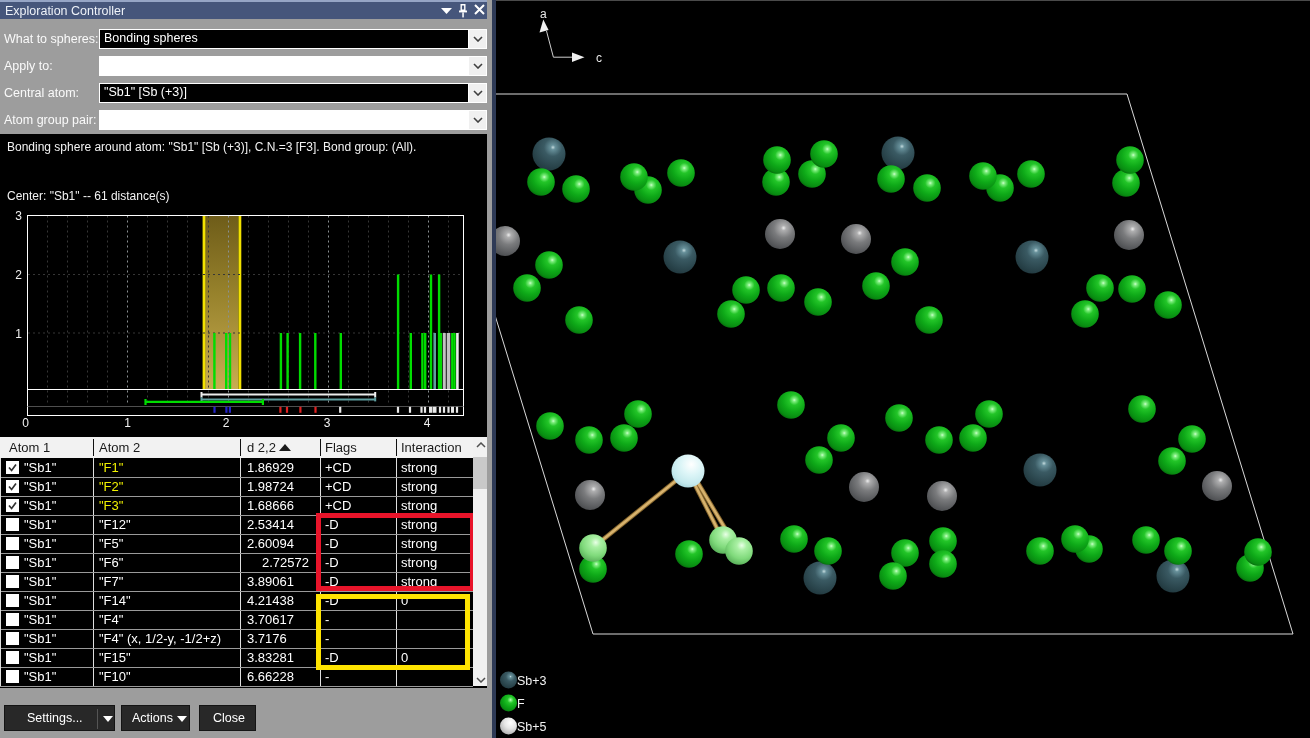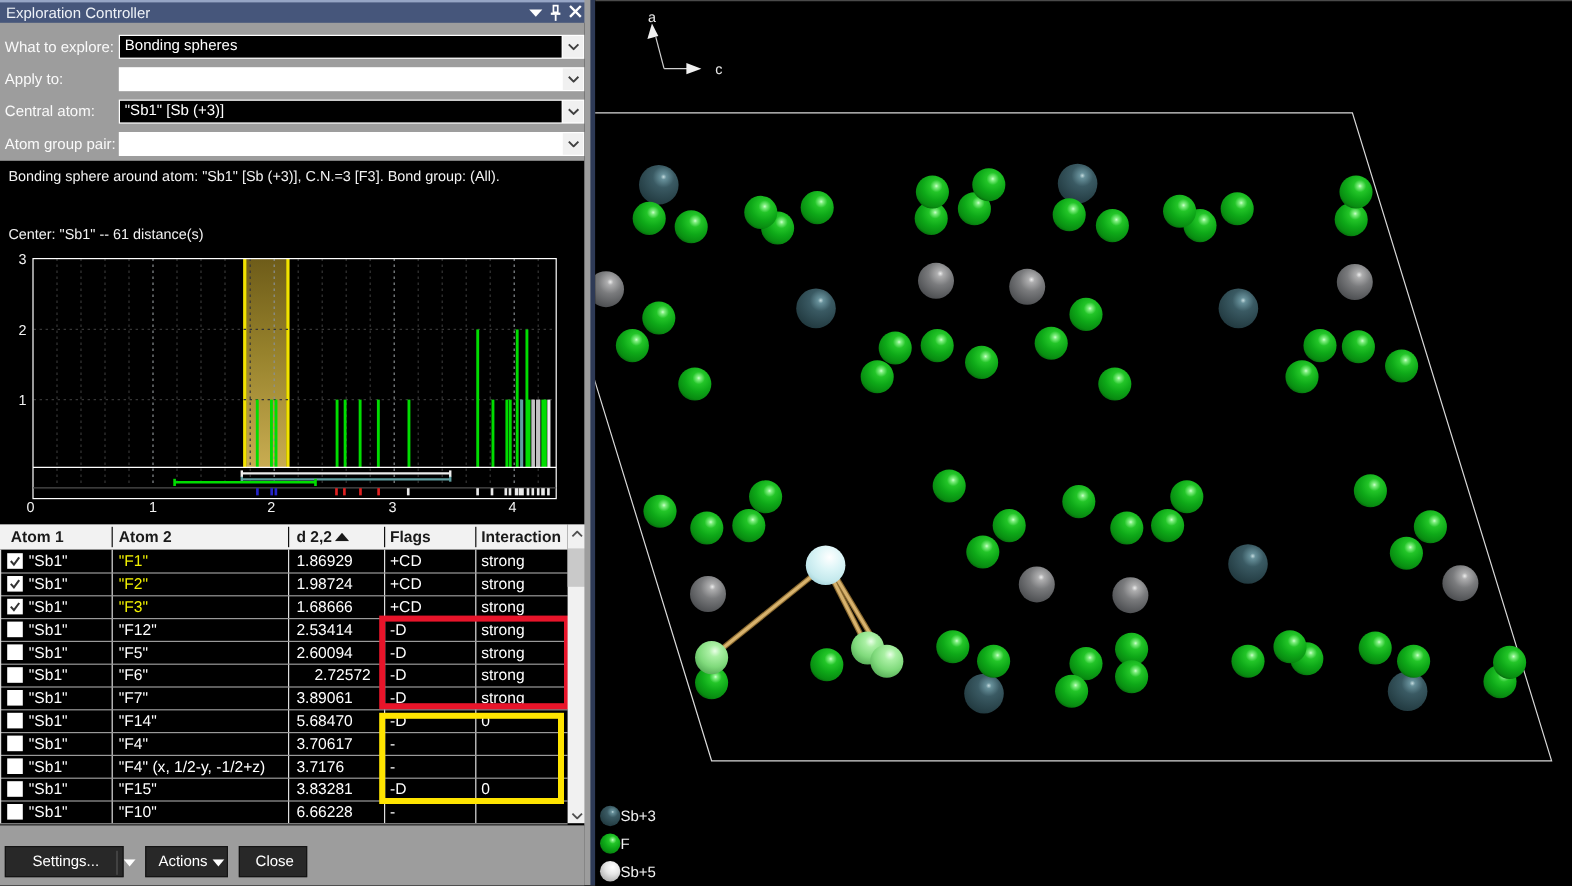--- a/index.html
+++ b/index.html
@@ -7,21 +7,21 @@
 #left{left:0;top:0;width:487px;height:738px;background:#9d9d9d}
 #title{left:0;top:0;width:491px;height:19px;background:#46567b;border-top:2px solid #96a5c5}
 #title span{position:absolute;left:5px;top:2px;font-size:12.5px;color:#eef2f8}
 .combo{position:absolute;left:99px;width:388px;height:20px;background:#fff;padding:1px}
 .combo .fld{position:absolute;left:1px;top:1px;width:368px;height:18px;background:#000;color:#fff;font-size:12.5px;padding:1px 0 0 4px}
 .combo .btn{position:absolute;left:370px;top:1px;width:17px;height:18px;background:#f0f0f0}
 .lbl{position:absolute;left:4px;font-size:12.5px;color:#fafafa}
 #chart{left:0;top:134px;width:487px;height:303px;background:#000}
 #tbl{left:0;top:437px;width:487px;height:251px;background:#000}
 .hdr{position:absolute;left:0;top:0;width:473px;height:21px;background:#f2f2f2;color:#1a1a1a;font-size:13px}
-.hdr b{position:absolute;top:3px;font-weight:bold}
+.hdr b{position:absolute;top:3px;font-weight:normal}
 .row{position:absolute;left:0;width:473px;height:19px;color:#fff;font-size:13px}
 .row span{position:absolute;top:2px;white-space:nowrap}
 .cb{position:absolute;left:6px;top:3px;width:13px;height:13px;background:#fff}
 .vline{position:absolute;top:21px;width:1px;height:228px;background:#dedede}
 .hl{position:absolute;left:0;width:473px;height:1px;background:#9a9a9a}
 #btm{left:0;top:688px;width:487px;height:50px;background:#9d9d9d}
 .pbtn{position:absolute;top:705px;height:26px;background:#282828;border:1px solid #141414;color:#fff;font-size:12.5px;text-align:center}
 #scb{left:473px;top:437px;width:15px;height:249px;background:#f1f1f1}
 #divider{left:487px;top:0;width:9px;height:738px;background:#9d9d9d}
 #divnavy{left:492px;top:0;width:4px;height:738px;background:#2e3a56}
@@ -36,21 +36,21 @@
 <svg class="abs" style="left:457px;top:1px" width="12" height="16">
       <path d="M4.2 1.7h3.6v5.6h-3.6z" fill="none" stroke="#fff" stroke-width="1.4"></path>
       <rect x="2" y="7.5" width="8" height="1.9" fill="#fff"></rect>
       <rect x="5.3" y="9.4" width="1.5" height="5" fill="#fff"></rect>
     </svg>
 <svg class="abs" style="left:474px;top:2px" width="11" height="11">
       <path d="M1 1l9 9M10 1l-9 9" stroke="#fff" stroke-width="2"></path>
     </svg>
 </div>
 
-<div class="abs lbl" style="top:32px">What to explore:</div>
+<div class="abs lbl" style="top:32px">What to spheres:</div>
 <div class="combo" style="top:29px">
     <div class="fld">Bonding spheres</div>
     <div class="btn">
       <svg style="position:absolute;left:4px;top:6px" width="10" height="6">
         <path d="M1 1l4 4 4-4" stroke="#404040" stroke-width="1.6" fill="none"></path>
       </svg>
     </div>
   </div>
 <div class="abs lbl" style="top:59px">Apply to:</div>
 <div class="combo" style="top:56px">
@@ -257,21 +257,21 @@
       <span style="left:24px">"Sb1"</span>
       <span style="left:99px;color:#fff">"F7"</span>
       <span style="left:247px">3.89061</span>
       <span style="left:325px">-D</span>
       <span style="left:401px">strong</span>
     </div>
 <div class="row" style="top:154px">
       <div class="cb"></div>
       <span style="left:24px">"Sb1"</span>
       <span style="left:99px;color:#fff">"F14"</span>
-      <span style="left:247px">5.68470</span>
+      <span style="left:247px">4.21438</span>
       <span style="left:325px">-D</span>
       <span style="left:401px">0</span>
     </div>
 <div class="row" style="top:173px">
       <div class="cb"></div>
       <span style="left:24px">"Sb1"</span>
       <span style="left:99px;color:#fff">"F4"</span>
       <span style="left:247px">3.70617</span>
       <span style="left:325px">-</span>
       <span style="left:401px"></span>
@@ -323,21 +323,21 @@
 <div class="abs" id="scb">
     <svg style="position:absolute;left:3px;top:5px" width="10" height="6">
       <path d="M1 5l4-4 4 4" stroke="#505050" stroke-width="1.5" fill="none"></path>
     </svg>
     <div style="position:absolute;left:0;top:20px;width:15px;height:32px;background:#c9c9c9"></div>
     <svg style="position:absolute;left:3px;top:240px" width="10" height="6">
       <path d="M1 1l4 4 4-4" stroke="#505050" stroke-width="1.5" fill="none"></path>
     </svg>
   </div>
 <div class="abs" id="btm"></div>
-<div class="pbtn" style="left:4px;width:99px">
+<div class="pbtn" style="left:4px;width:111px">
     <span style="position:absolute;left:22px;top:5px">Settings...</span>
     <div style="position:absolute;left:92px;top:3px;width:1px;height:20px;background:#555"></div>
     <svg style="position:absolute;left:98px;top:10px" width="11" height="7">
       <path d="M0 0h10l-5 6z" fill="#fff"></path>
     </svg>
   </div>
 <div class="pbtn" style="left:121px;width:69px">
     <span style="position:absolute;left:10px;top:5px">Actions</span>
     <svg style="position:absolute;left:55px;top:10px" width="11" height="7">
       <path d="M0 0h10l-5 6z" fill="#fff"></path>

